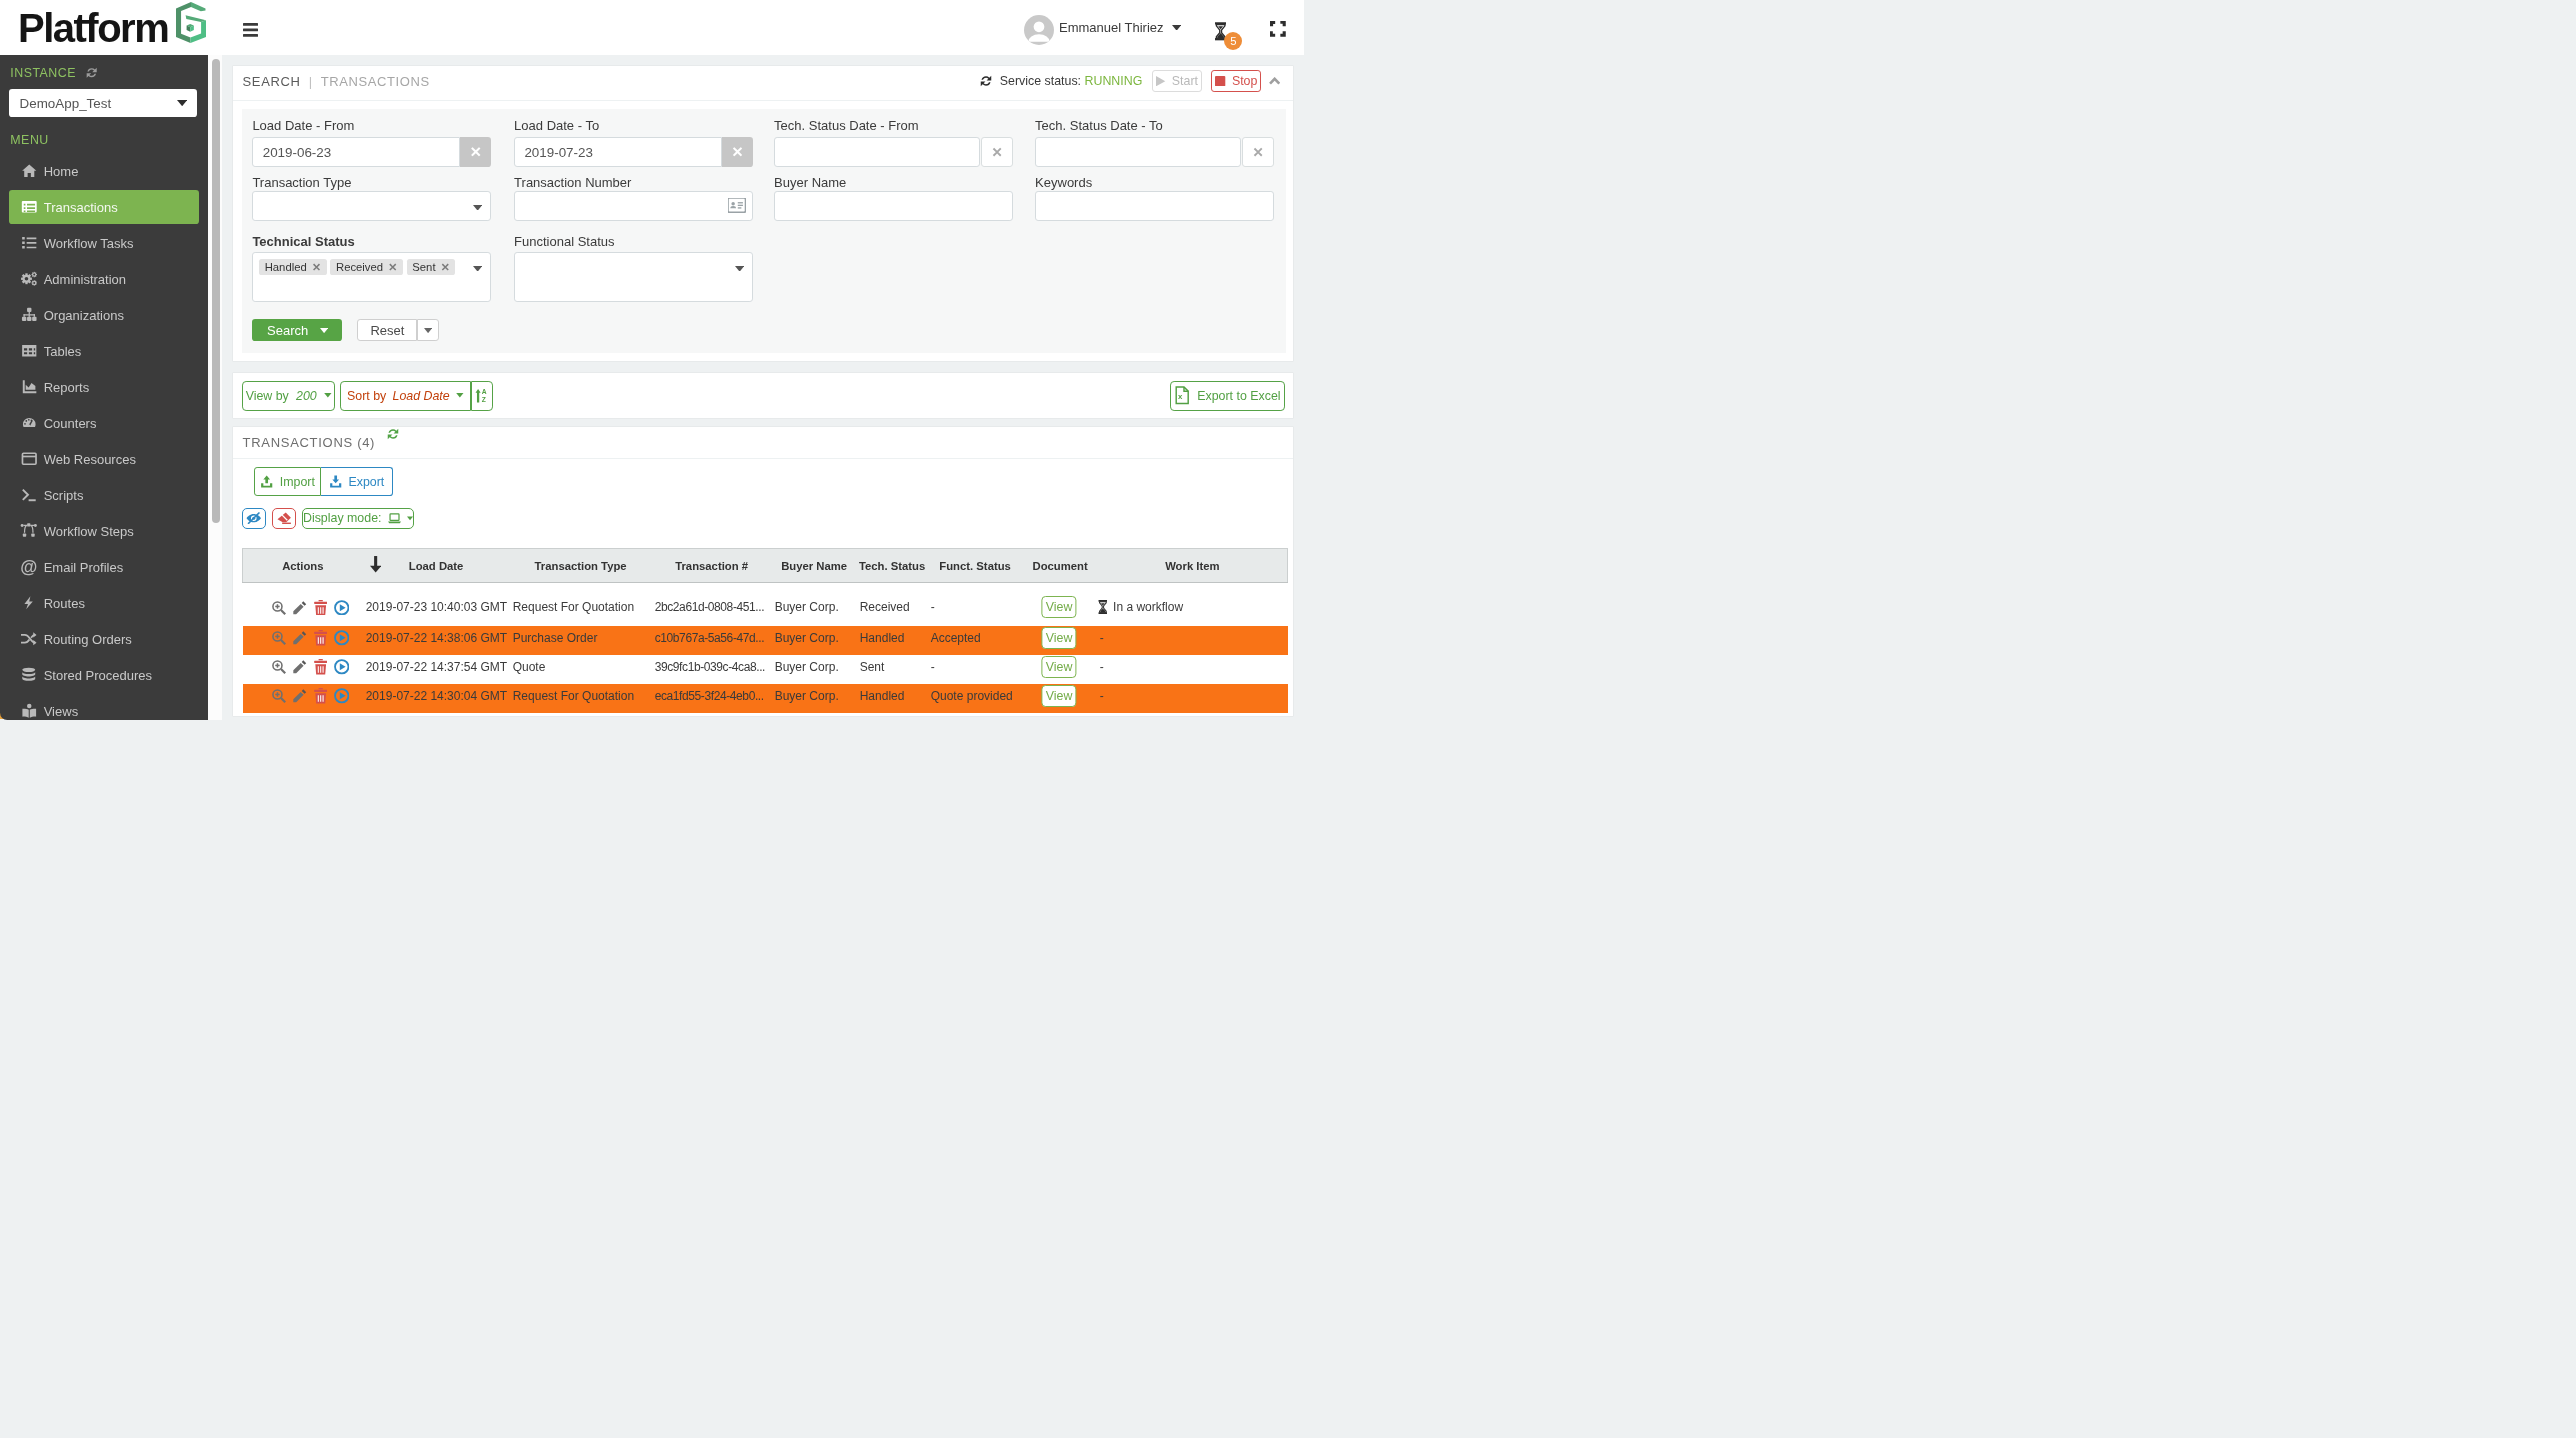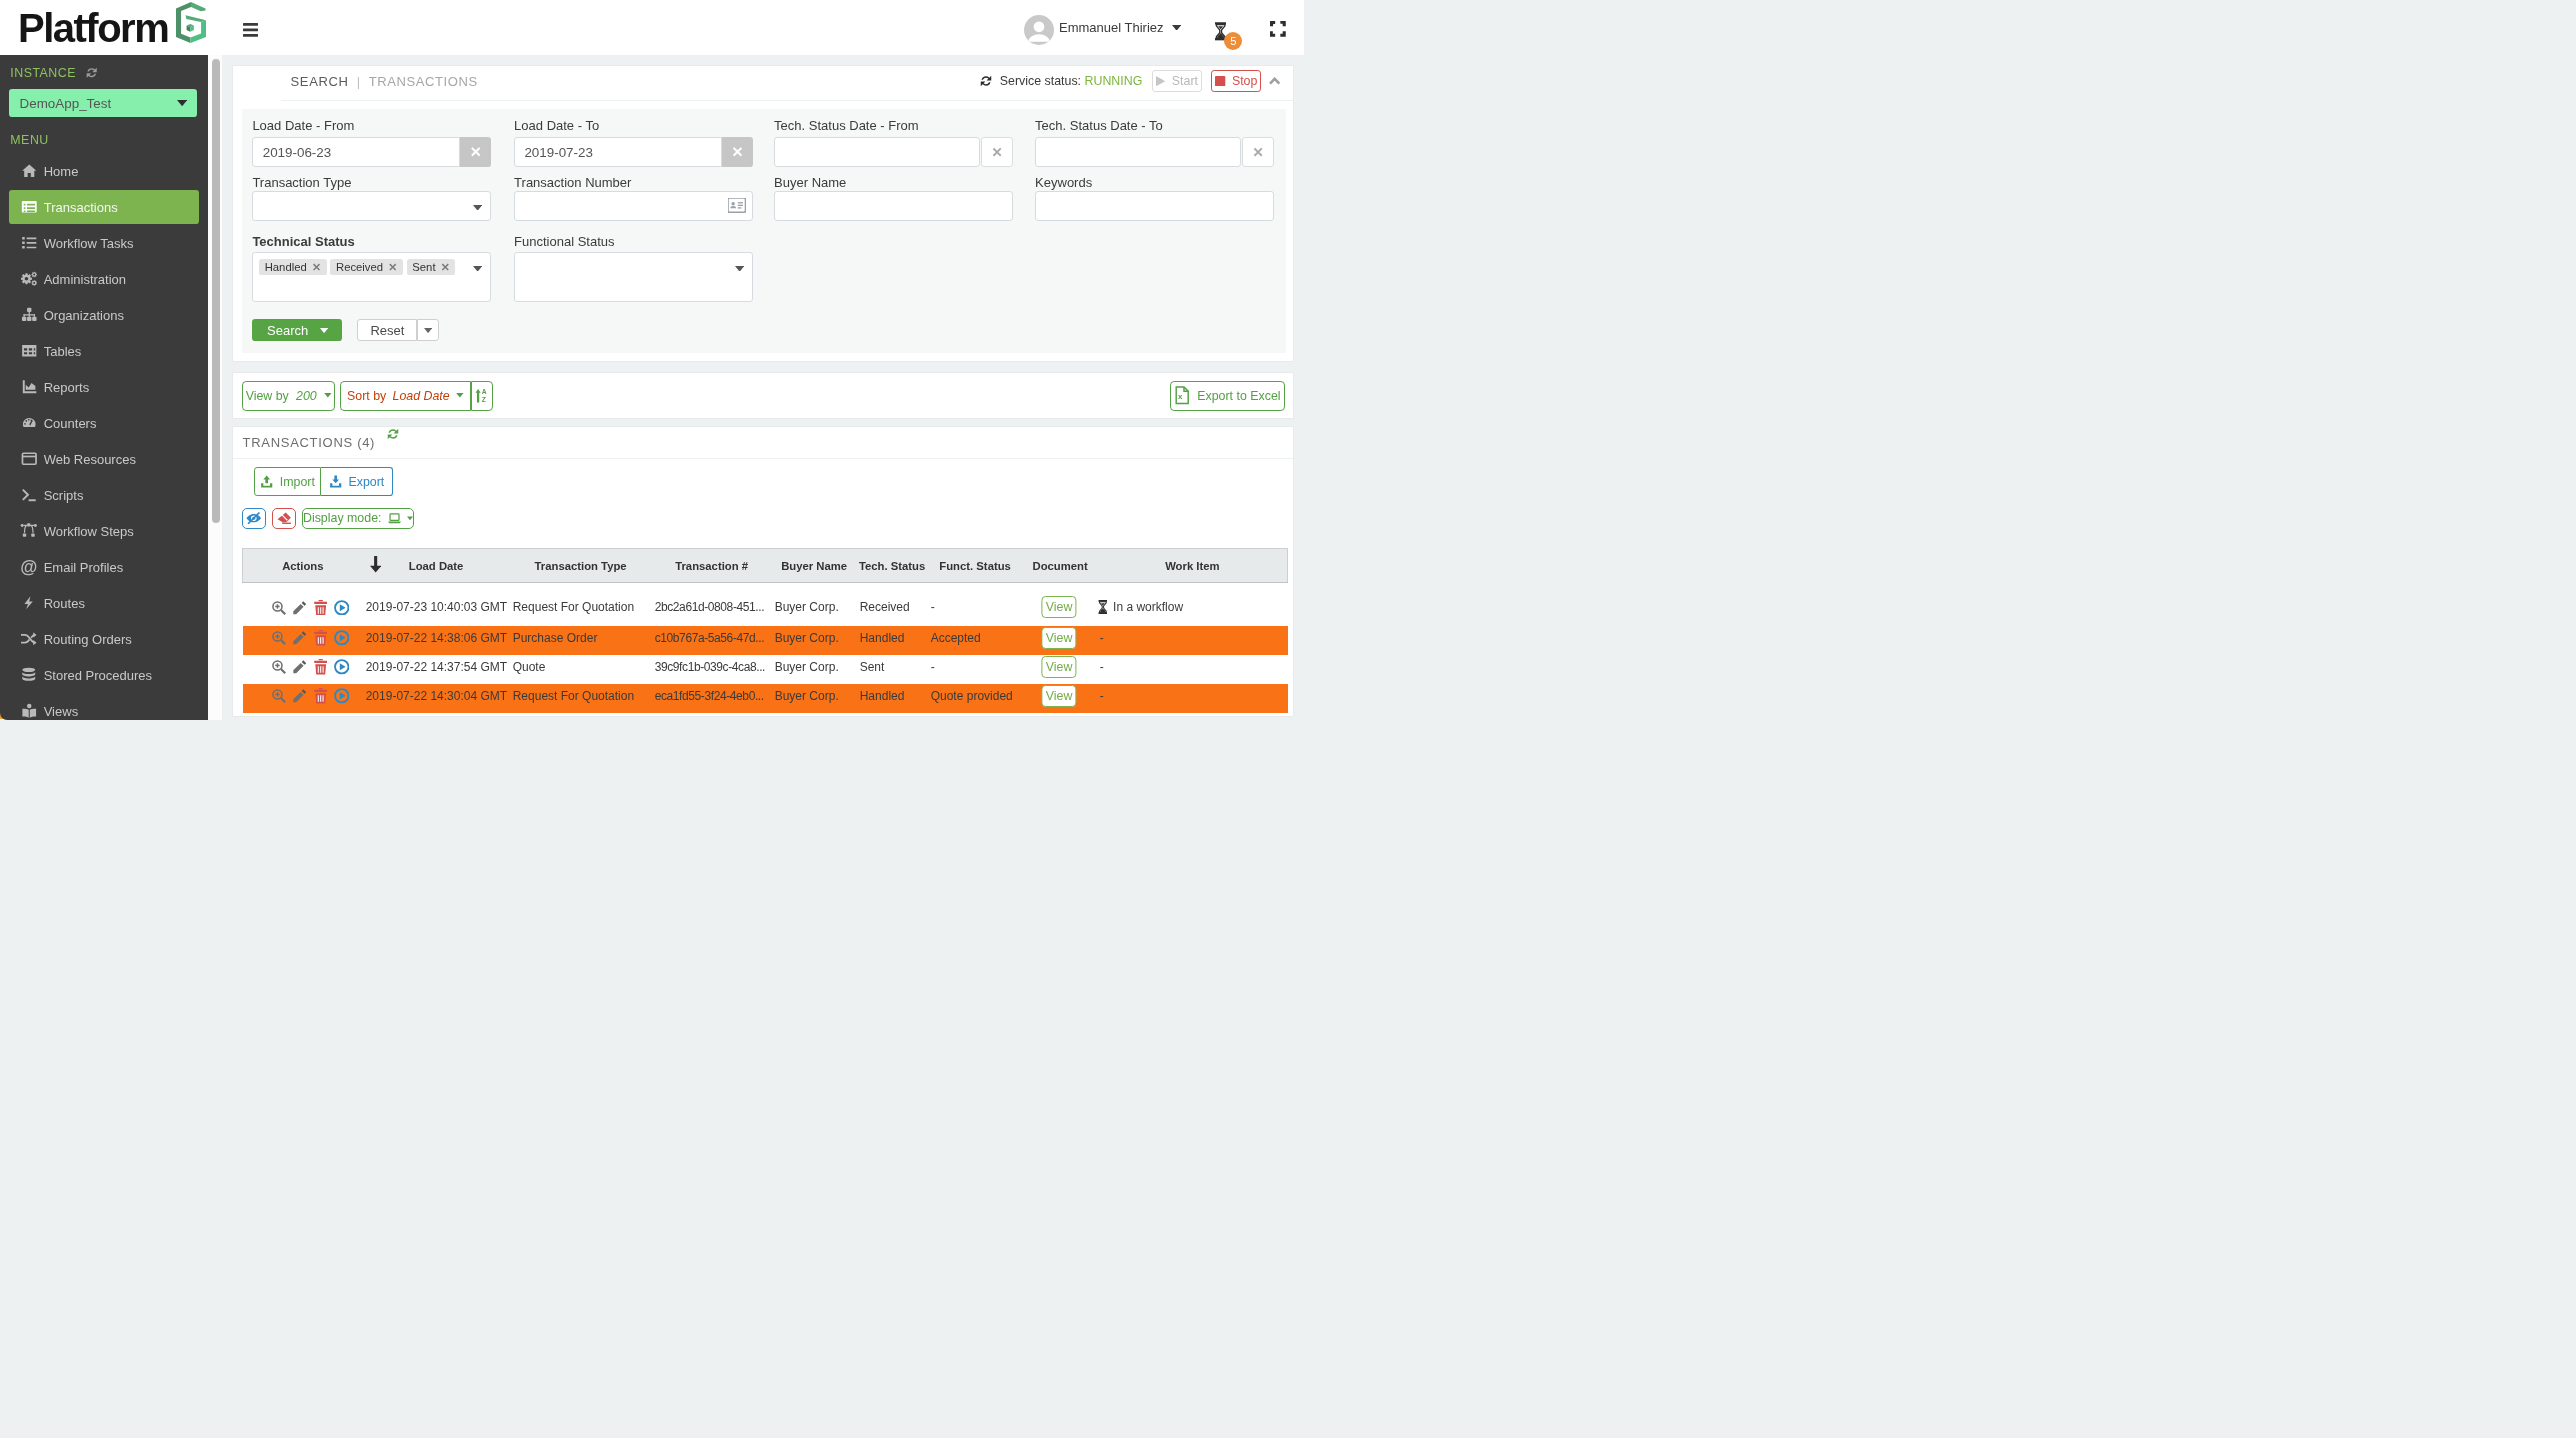--- a/index.html
+++ b/index.html
@@ -18,37 +18,37 @@
 .hour { position:relative; margin-left:34px; width:27px; margin-top:7.2px; } .hour > svg { width:11.3px; }
 .badge { position:absolute; left:9.3px; top:11.3px; width:18px; height:18px; border-radius:50%;
   background:#ee8d38; color:#fff; font-size:11.3px; display:flex; align-items:center; justify-content:center; }
 .expand { margin-left:28px; margin-top:3.1px; }
 
 .side { position:absolute; left:0; top:55px; width:208px; height:665px; background:#3b3b3b; border-bottom-left-radius:7.2px; }
 .corner { position:absolute; left:0; top:708px; width:7.2px; height:11.3px; background:#e9a33c; }
 .slabel { font-size:12.4px; color:#8ec261; letter-spacing:0.5px; margin-left:10.3px; }
 
 
-.isel { position:absolute; left:9.3px; top:34px; width:188px; height:28px; background:#86efac; border-radius:3.1px;
+.isel { position:absolute; left:9.3px; top:34px; width:188px; height:28px; background:#ffffff; border-radius:3.1px;
   display:flex; align-items:center; padding:0 10.3px; }
 .isel .tx { font-size:13.4px; color:#555; flex:1; }
 .mlist { position:absolute; left:0; top:98px; width:208px; }
 .mitem { height:36px; display:flex; align-items:center; color:#c9c9c9; font-size:13px; white-space:nowrap; }
 .mitem .ic { width:17.5px; margin-left:20px; margin-right:6.2px; color:#b9b9b9; display:flex; justify-content:center;}
 .mitem.act { background:#7db450; border-radius:3.1px; margin:1px 8.8px; height:34px; color:#f4f8f0; }
 .mitem.act .ic { margin-left:11.3px; color:#fff; }
 
 .sbar { position:absolute; left:208px; top:55px; width:14.4px; height:665px; background:#fcfcfc; }
 .sthumb { position:absolute; left:3.6px; top:4.1px; width:8.2px; height:464px; background:#b9b9b9; border-radius:4.1px; }
 
 .main { position:absolute; left:222px; top:55px; width:1082px; height:665px; background:#eef1f2; }
 .panel { position:absolute; left:9.8px; width:1062px; background:#fff; border:0.5px solid #e7eaeb; border-radius:1px; }
 
 .p1 { top:10.3px; height:297px; }
-.phead { position:relative; height:35px; border-bottom:1px solid #edf1f2;margin-left:48px; }
+.phead { position:relative; height:35px; border-bottom:1px solid #edf1f2; }
 .ptitle { position:absolute; left:9.8px; top:0; line-height:32px; font-size:13px; letter-spacing:0.6px; white-space:nowrap; color:#5b5b5b; }
 .ptitle .lite { color:#a6a6a6; }
 .ptitle .bar { color:#c0c0c0; padding:0 4.1px; }
 .svc { position:absolute; right:12.4px; top:0; height:30px; display:flex; align-items:center; font-size:12.4px; white-space:nowrap; color:#3a3a3a; }
 .svc .grn { color:#7cb63e; }
 .btn { display:inline-flex; align-items:center; justify-content:center; background:#fff;
   border:1px solid #ccc; border-radius:3.1px; font-size:12.4px; white-space:nowrap; }
 .bstart { width:50px; height:22px; color:#b9b9b9; border-color:#dcdcdc; margin-left:9.8px; gap:6.2px;}
 .bstop { width:50px; height:22px; color:#d4504c; border-color:#d4504c; margin-left:9.3px; gap:6.2px; }
 .chup { margin-left:7.7px; color:#9a9a9a; }

